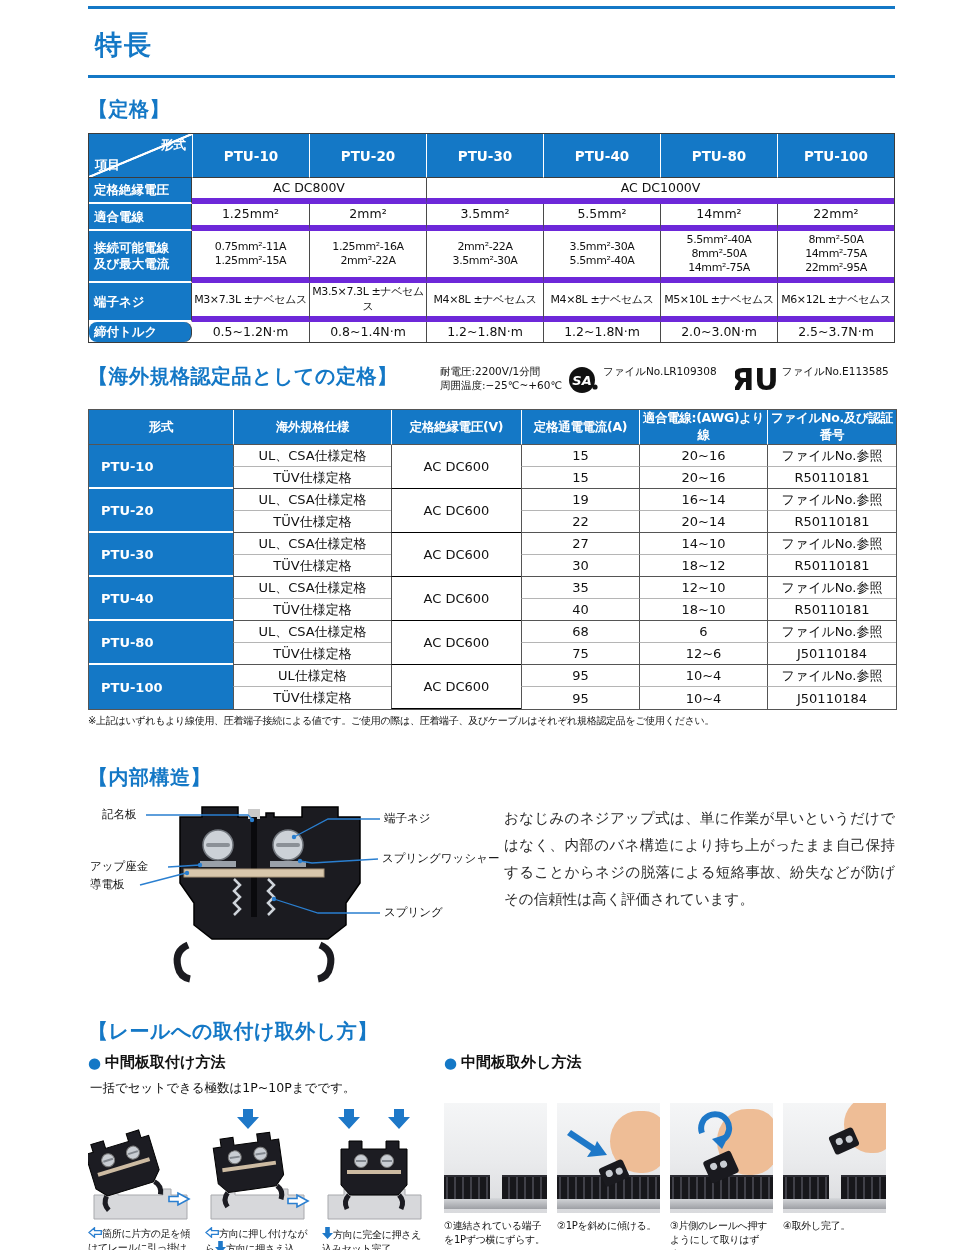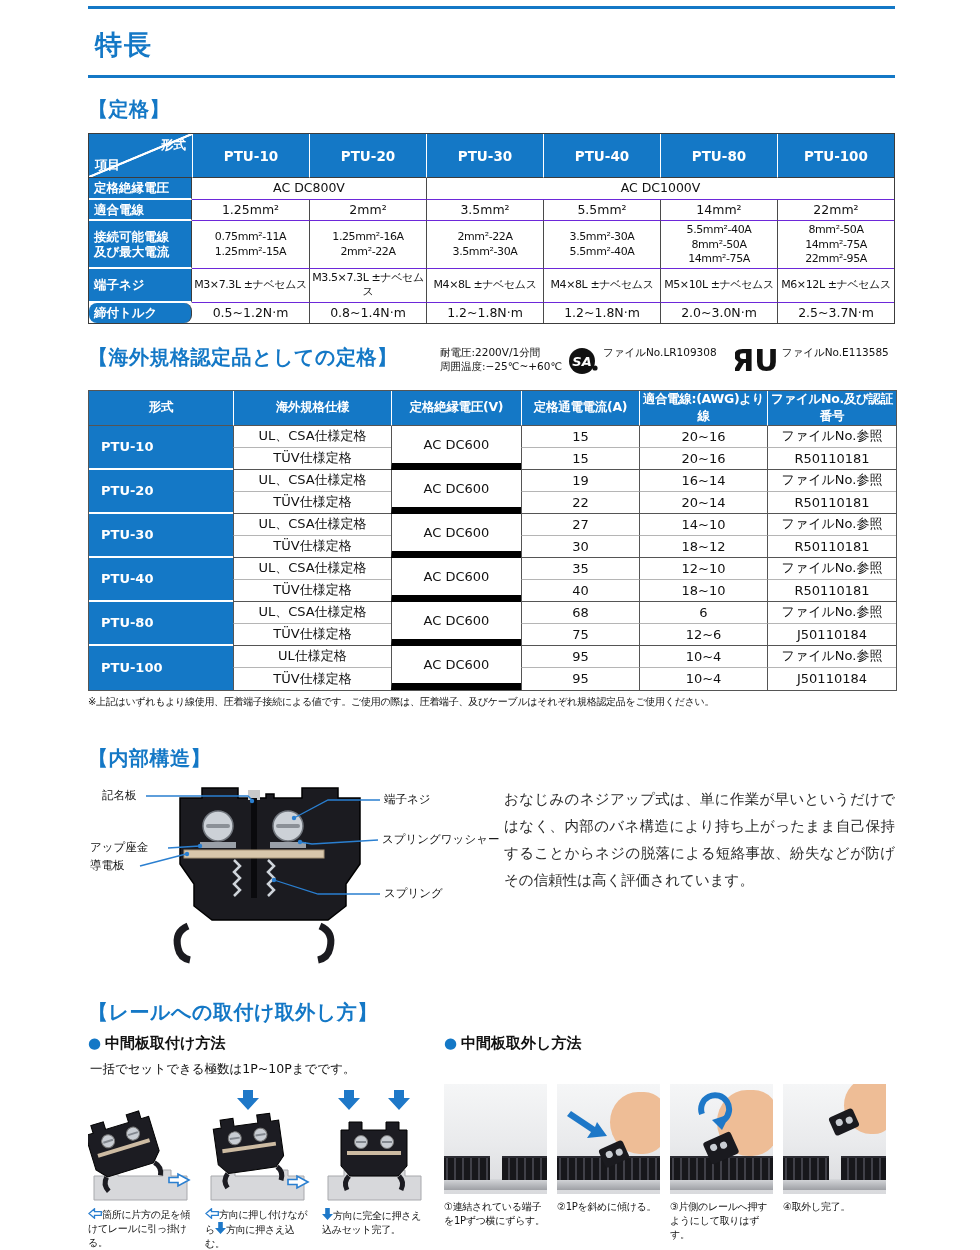--- a/index.html
+++ b/index.html
@@ -42,21 +42,21 @@
   th.corner .tr { position:absolute; top:3px; right:6px; font-size:12.5px; }
   th.corner .bl { position:absolute; bottom:3px; left:6px; font-size:12.5px; }
   table.t1 tbody th {
     background:#1478c6; color:#fff; font-weight:bold; font-size:12.5px;
     text-align:left; padding:2px 0 2px 5px; border-bottom:2px solid #fff; border-right:1px solid #3c3c3c;
     line-height:1.25;
   }
   table.t1 tbody tr:last-child th { border-bottom:none;border-radius:8px; }
   table.t1 tbody td {
     background:#fff; text-align:center; padding:2px 1px; line-height:1.3;
-    border-bottom:1px solid #6d28d9; color:#111;
+    border-bottom:6px solid #6d28d9; color:#111;
   }
   table.t1 tbody td + td { border-left:1px solid #4a4a4a; }
   table.t1 tbody tr:last-child td { border-bottom:none; }
   table.t1 tbody tr.small td { font-size:11px; letter-spacing:-0.4px; }
 
   
   .sec2-head { margin-top:20px; display:flex; align-items:flex-start; }
   .sec2-head h2 { width:352px; flex:none; }
   .vnotes { font-size:10.5px; line-height:14px; color:#111; margin-top:1px; flex:none; width:128px; }
   .markwrap { display:flex; align-items:flex-start; margin-top:2px; }
@@ -79,21 +79,21 @@
   table.t2 tbody th.model {
     background:#1478c6; color:#fff; font-weight:bold; font-size:13px; text-align:left;
     padding-left:12px; border-bottom:2px solid #fff;
   }
   table.t2 tbody tr:nth-last-child(2) th.model { border-bottom:none; }
   table.t2 tbody td {
     background:#fff; text-align:center; height:22px; padding:0 2px; color:#111;
     border-left:1px solid #555;
   }
   table.t2 tbody tr.sub1 td { border-bottom:1px solid #b5b5b5; }
-  table.t2 tbody tr.sub1 td.voltage { border-bottom:7px solid #000000; }
+  table.t2 tbody tr.sub1 td.voltage { border-bottom:1px solid #000000; }
   table.t2 tbody tr.sub2 td { border-bottom:1px solid #555; }
   table.t2 tbody tr:last-child td { border-bottom:none; }
   table.t2 tbody tr:last-child td.voltage { border-bottom:none; }
   .footnote { margin-top:4px; font-size:10px; color:#111; letter-spacing:-0.3px; }
 
   
   .sec3-head { margin-top:36px; }
   .internal-row { margin-top:12px; display:flex; }
   .diagram { position:relative; width:410px; height:185px; flex:none; }
   .diagram .lbl {

